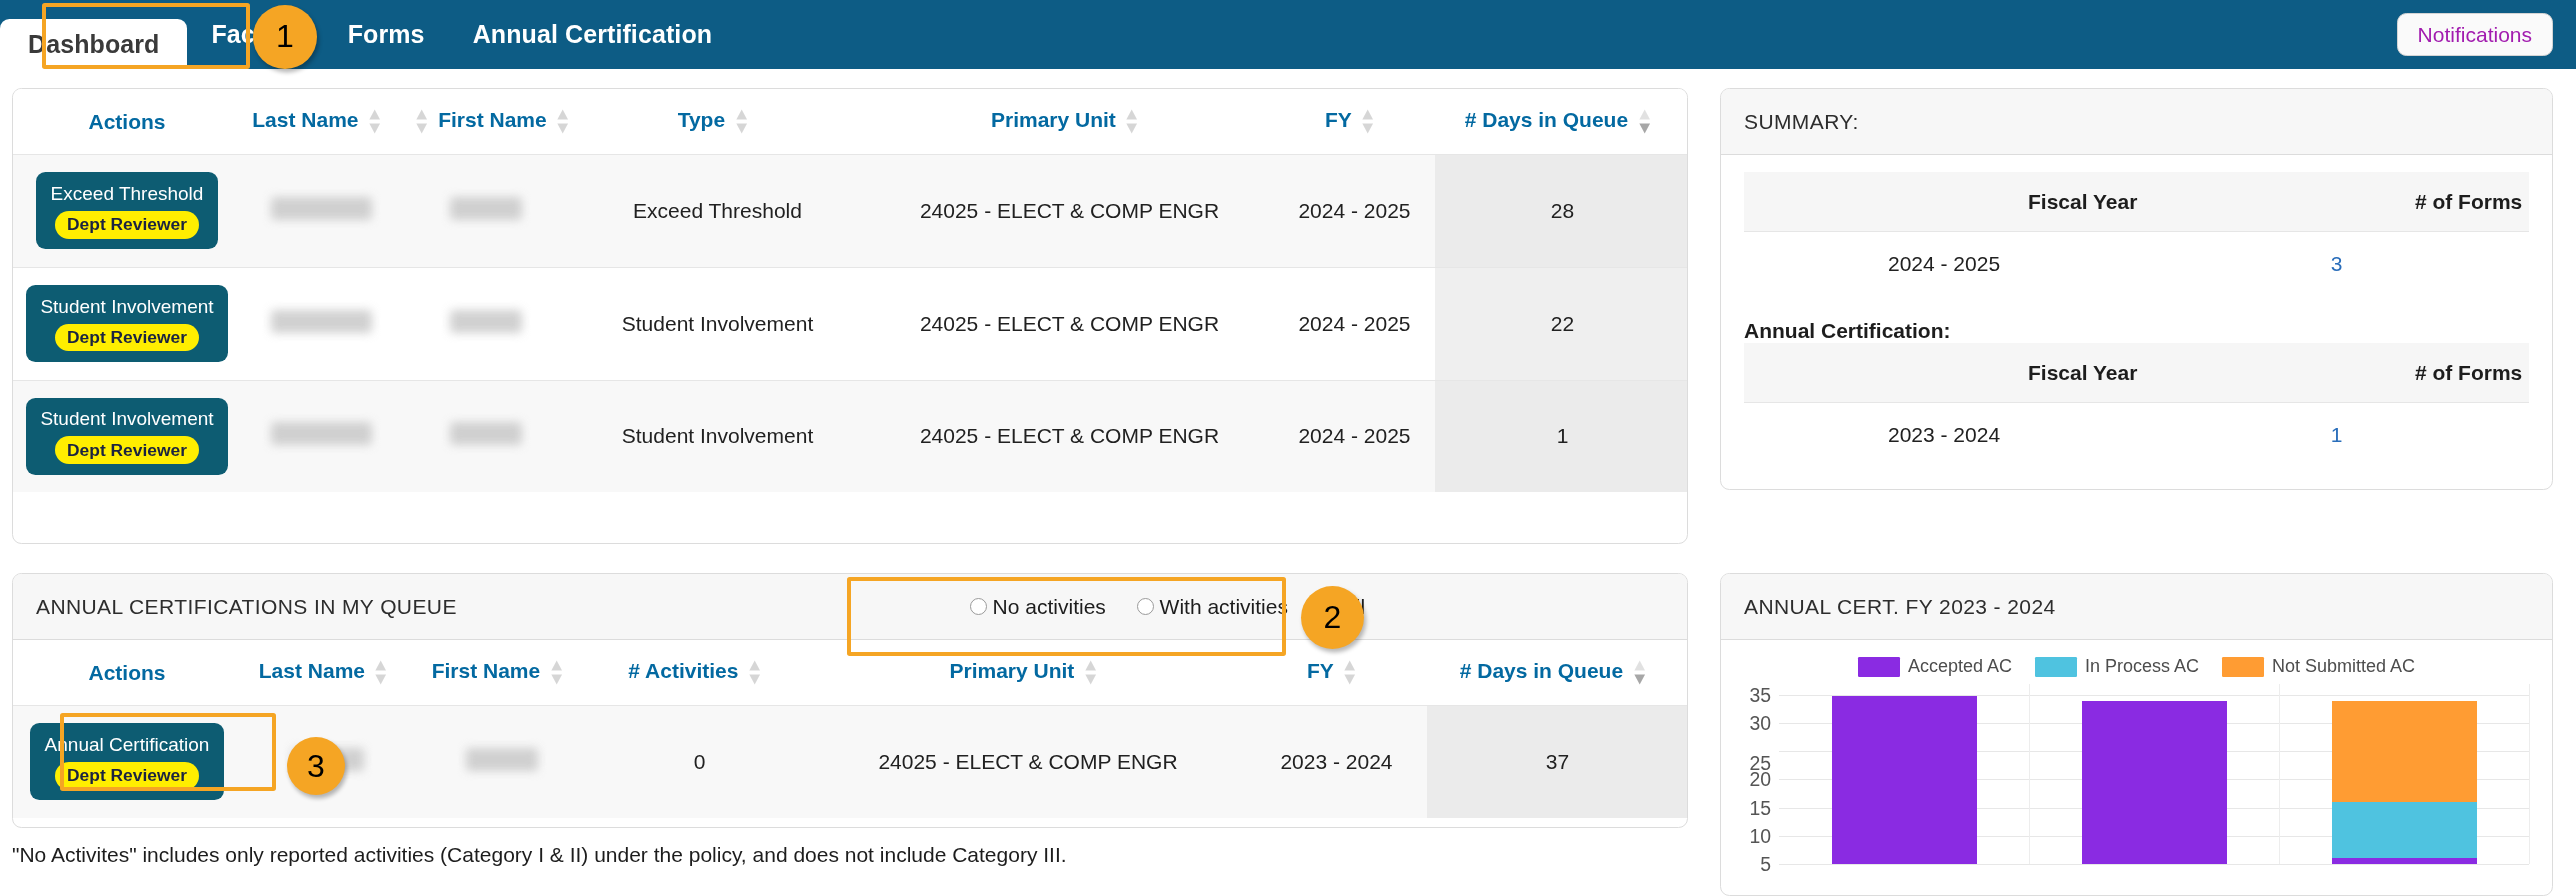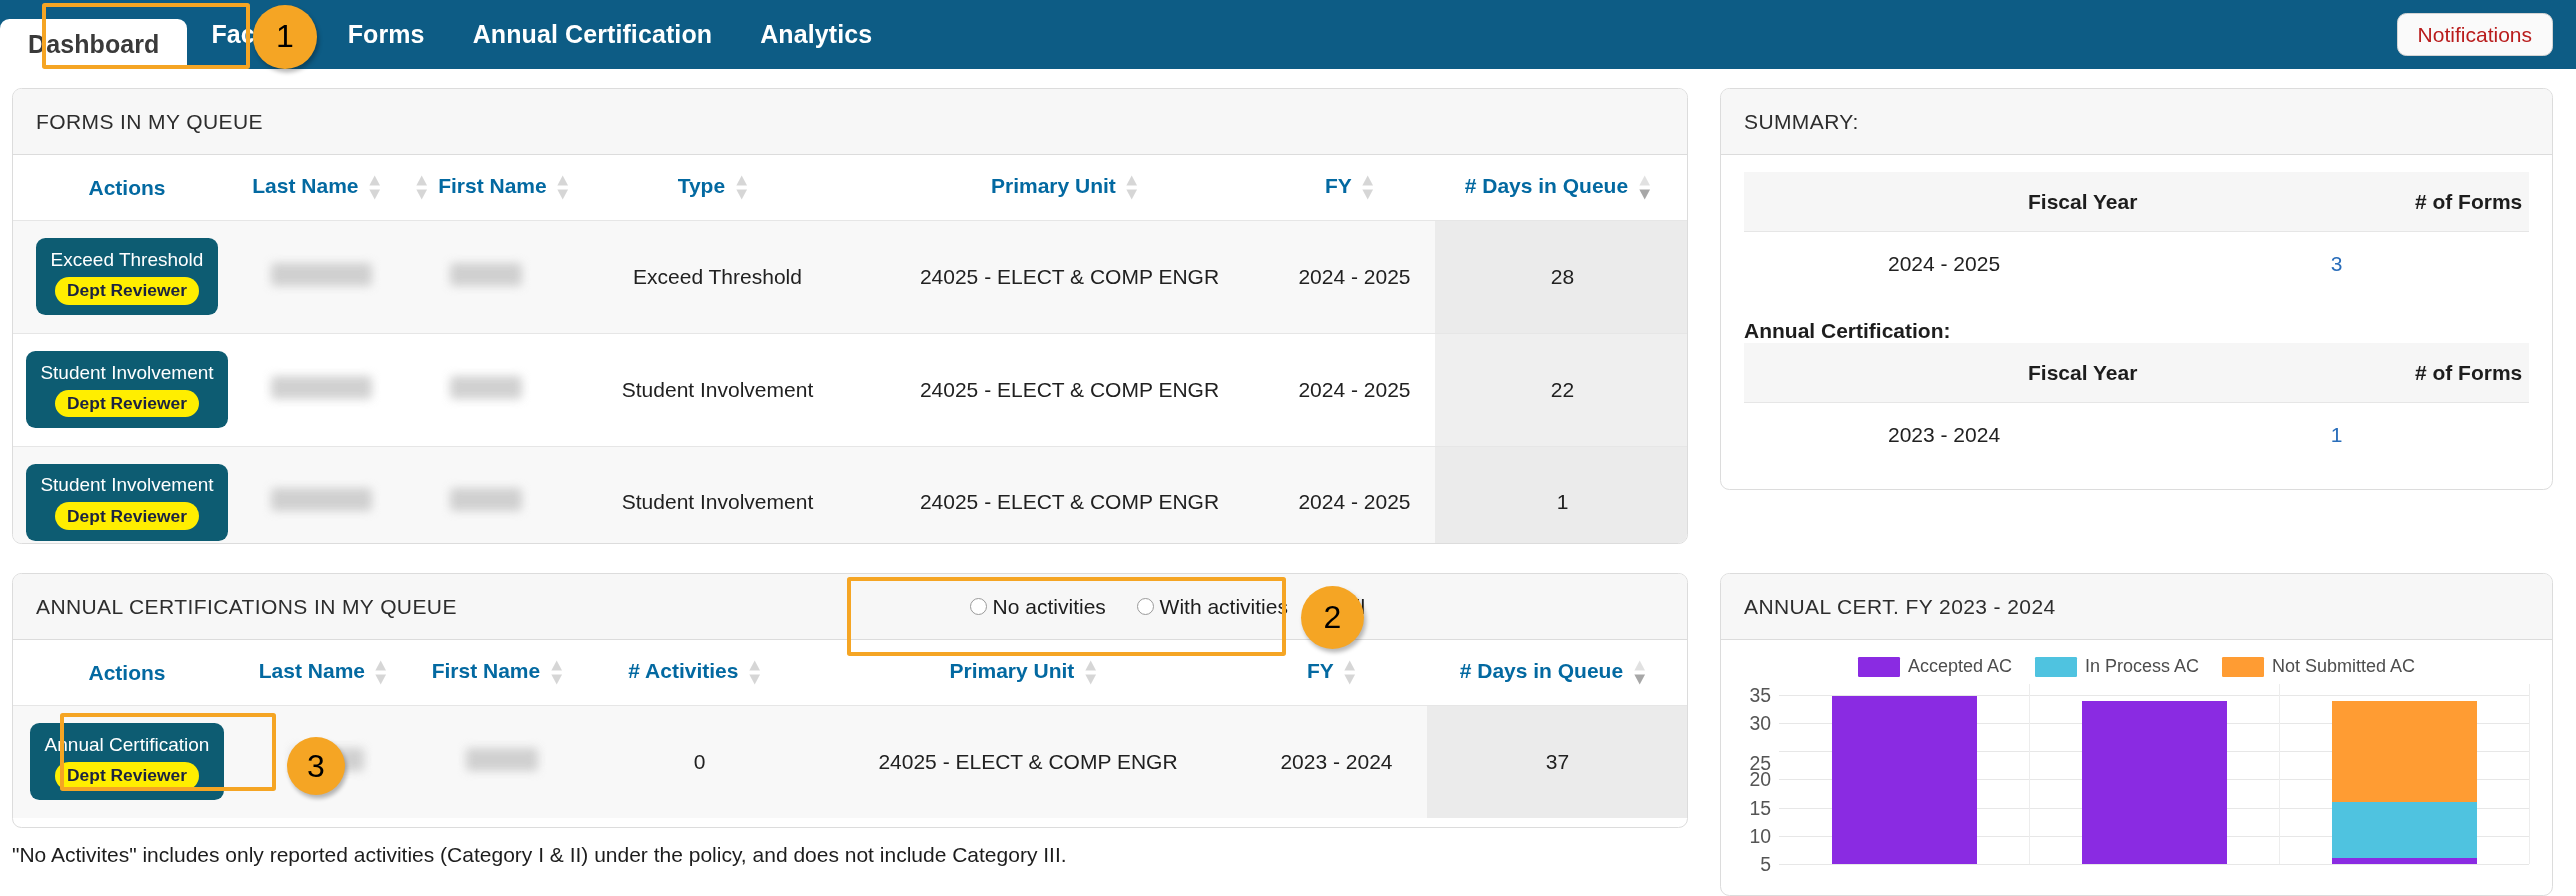--- a/index.html
+++ b/index.html
@@ -23,21 +23,21 @@
     padding: 0 24px; line-height: 69px; white-space: nowrap;
     cursor: pointer; letter-spacing: 0.1px;
   }
   .nav-item.active {
     background: #ffffff; color: #3a3a3a;
     height: 50px; line-height: 50px; margin-top: 19.4px;
     border-radius: 9.4px 9.4px 0 0; padding: 0 28px;
   }
   .nav-spacer { flex: 1; }
   .notif-btn {
-    margin-right: 23px; background: #fafafa; color: #b91c1c;
+    margin-right: 23px; background: #fafafa; color: #a21caf;
     font-size: 21px; border: 0.7px solid #d4d4d4; border-radius: 9.4px;
     padding: 8.7px 20px; cursor: pointer; white-space: nowrap;
     font-family: "Liberation Sans", sans-serif;
   }
 
   
   .card {
     position: absolute; background: #fff;
     border: 0.7px solid #dcdcdc; border-radius: 9.4px; overflow: hidden;
   }
@@ -174,30 +174,26 @@
 <body>
 
 <div class="page">
 
   <div class="navbar">
     <div class="nav-items">
       <div class="nav-item active">Dashboard</div>
       <div class="nav-item">Faculty</div>
       <div class="nav-item">Forms</div>
       <div class="nav-item">Annual Certification</div>
-      <div class="nav-item">Analytics</div>
     </div>
     <div class="nav-spacer"></div>
     <button class="notif-btn">Notifications</button>
   </div>
 
   <div class="card" style="left:12px; top:88px; width:1676px; height:456px;">
-    <div class="card-head">
-      <span class="card-title">FORMS IN MY QUEUE</span>
-    </div>
     <table class="grid">
       <colgroup>
         <col style="width:228px">
           <col style="width:161px">
           <col style="width:168px">
         <col style="width:295px">
           <col style="width:409px">
           <col style="width:161px">
           <col style="width:255px">
       </colgroup>

